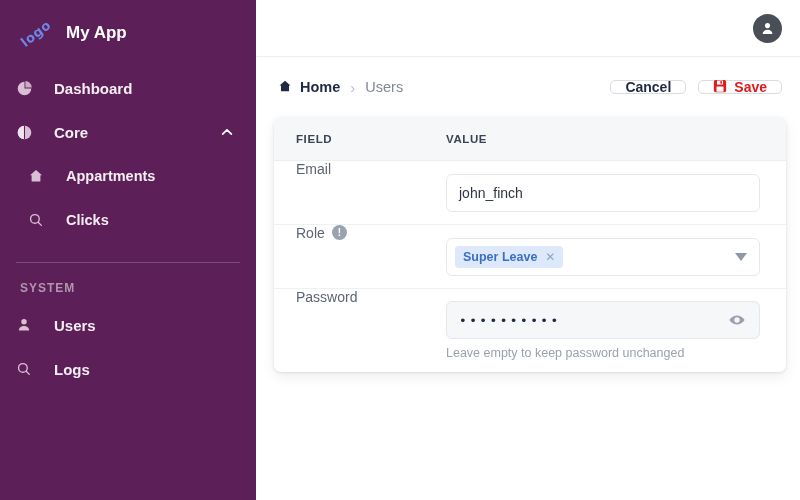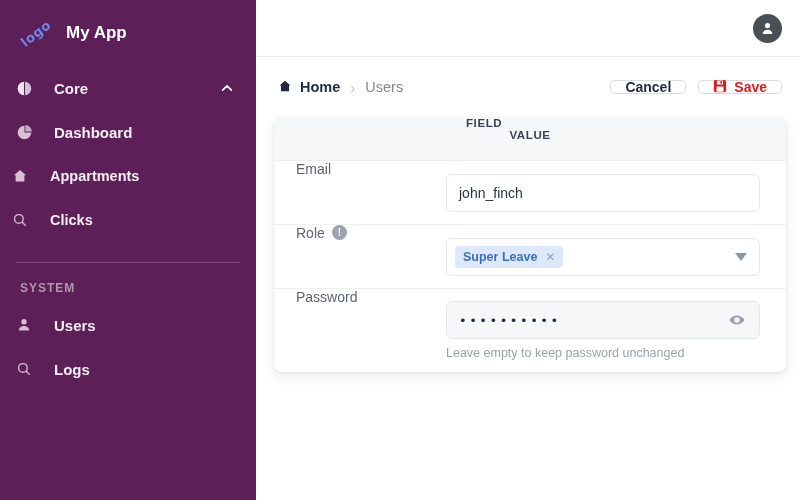--- a/index.html
+++ b/index.html
@@ -51,21 +51,21 @@
     position: relative;
   }
   .nav-item .ico {
     width: 30px; flex: 0 0 30px;
     display: flex; align-items: center; justify-content: flex-start;
   }
   .nav-item .lbl {
     font-size: 15px; font-weight: 600; color: #f4eef3;
     margin-left: 8px;
   }
-  .nav-item.sub { padding-left: 12px; }
+  .nav-item.sub { padding-left: 28px; }
   .nav-item.sub .lbl { font-size: 14.5px; }
   .chev {
     position: absolute; right: 22px; top: 50%;
     transform: translateY(-50%);
     width: 14px; height: 14px;
   }
 
   .divider {
     height: 1px; background: rgba(255,255,255,.20);
     margin: 20px 16px 0 16px;
@@ -127,21 +127,20 @@
     border-radius: 7px;
     box-shadow: 0 1px 3px rgba(16,24,40,.10), 0 5px 14px rgba(16,24,40,.07);
     overflow: hidden;
     width: 512px;
   }
   .thead {
     background: #f6f7f8;
     height: 44px;
     display: flex; align-items: center;
     border-bottom: 1px solid #eceef0;
-    flex-direction: column;
   }
   .th {
     font-size: 11.5px; font-weight: 700; letter-spacing: .6px;
     color: #3a4356;
   }
   .th-field { width: 172px; padding-left: 22px; }
   .th-value { }
 
   .row { display: flex; border-bottom: 1px solid #eef0f2; min-height: 64px; }
   .row:last-child { border-bottom: none; }
@@ -215,41 +214,41 @@
     <div class="brand">
       <div class="logo-mark">
         <span>logo</span>
       </div>
       <div class="brand-title">My App</div>
     </div>
 
     <div class="nav-item">
       <span class="ico">
         <svg width="17" height="17" viewBox="0 0 20 20">
+          <path d="M10 2a8 8 0 1 0 8 8h-8z" fill="#d9bfd4"></path>
+          <path d="M11 1.2a7.6 7.6 0 0 1 7.6 7.6H11z" fill="#cbaac5"></path>
+        </svg>
+      </span>
+      <span class="lbl">Dashboard</span>
+    </div>
+
+    <div class="nav-item">
+      <span class="ico">
+        <svg width="17" height="17" viewBox="0 0 20 20">
           <circle cx="10" cy="10" r="8" fill="#d9bfd4"></circle>
           <path d="M10 2a8 8 0 0 0 0 16z" fill="#f0e4ee"></path>
           <rect x="9.4" y="2" width="1.2" height="16" fill="#5c1f57"></rect>
         </svg>
       </span>
       <span class="lbl">Core</span>
       <span class="chev">
         <svg width="14" height="14" viewBox="0 0 16 16">
           <path d="M3 10.5L8 5.5l5 5" stroke="#ffffff" stroke-width="2" fill="none" stroke-linecap="round" stroke-linejoin="round"></path>
         </svg>
       </span>
-    </div>
-
-    <div class="nav-item">
-      <span class="ico">
-        <svg width="17" height="17" viewBox="0 0 20 20">
-          <path d="M10 2a8 8 0 1 0 8 8h-8z" fill="#d9bfd4"></path>
-          <path d="M11 1.2a7.6 7.6 0 0 1 7.6 7.6H11z" fill="#cbaac5"></path>
-        </svg>
-      </span>
-      <span class="lbl">Dashboard</span>
     </div>
 
     <div class="nav-item sub">
       <span class="ico">
         <svg width="16" height="16" viewBox="0 0 20 20">
           <path d="M10 2.5L2.5 9h2v8h11V9h2L10 2.5z" fill="#d9bfd4"></path>
         </svg>
       </span>
       <span class="lbl">Appartments</span>
     </div>

